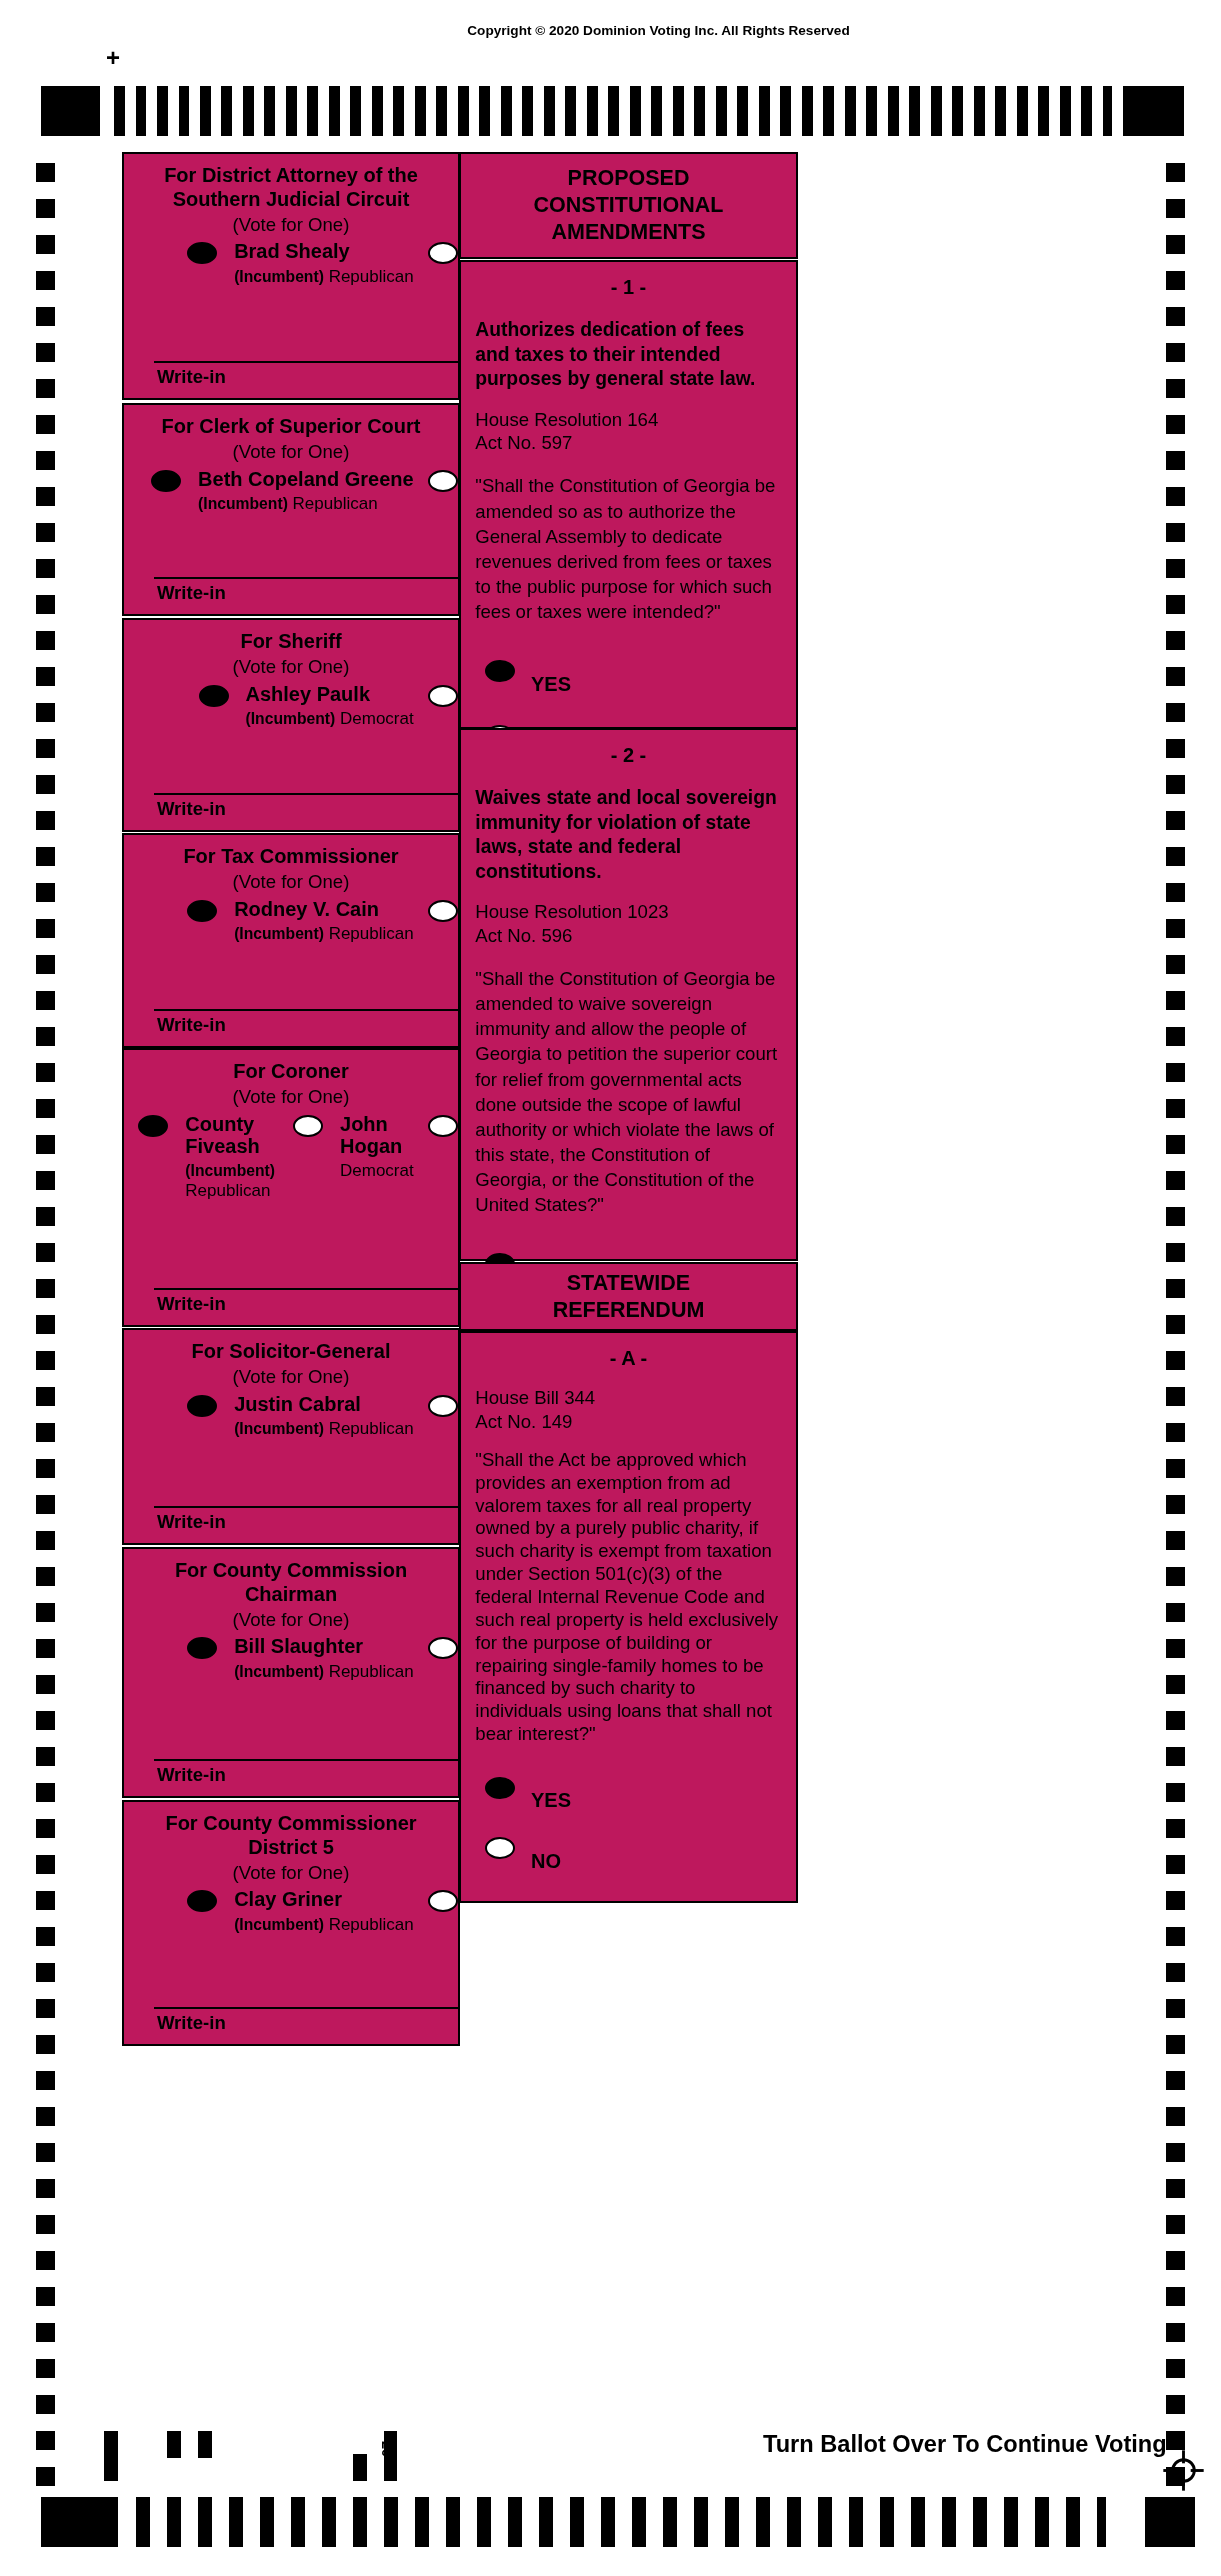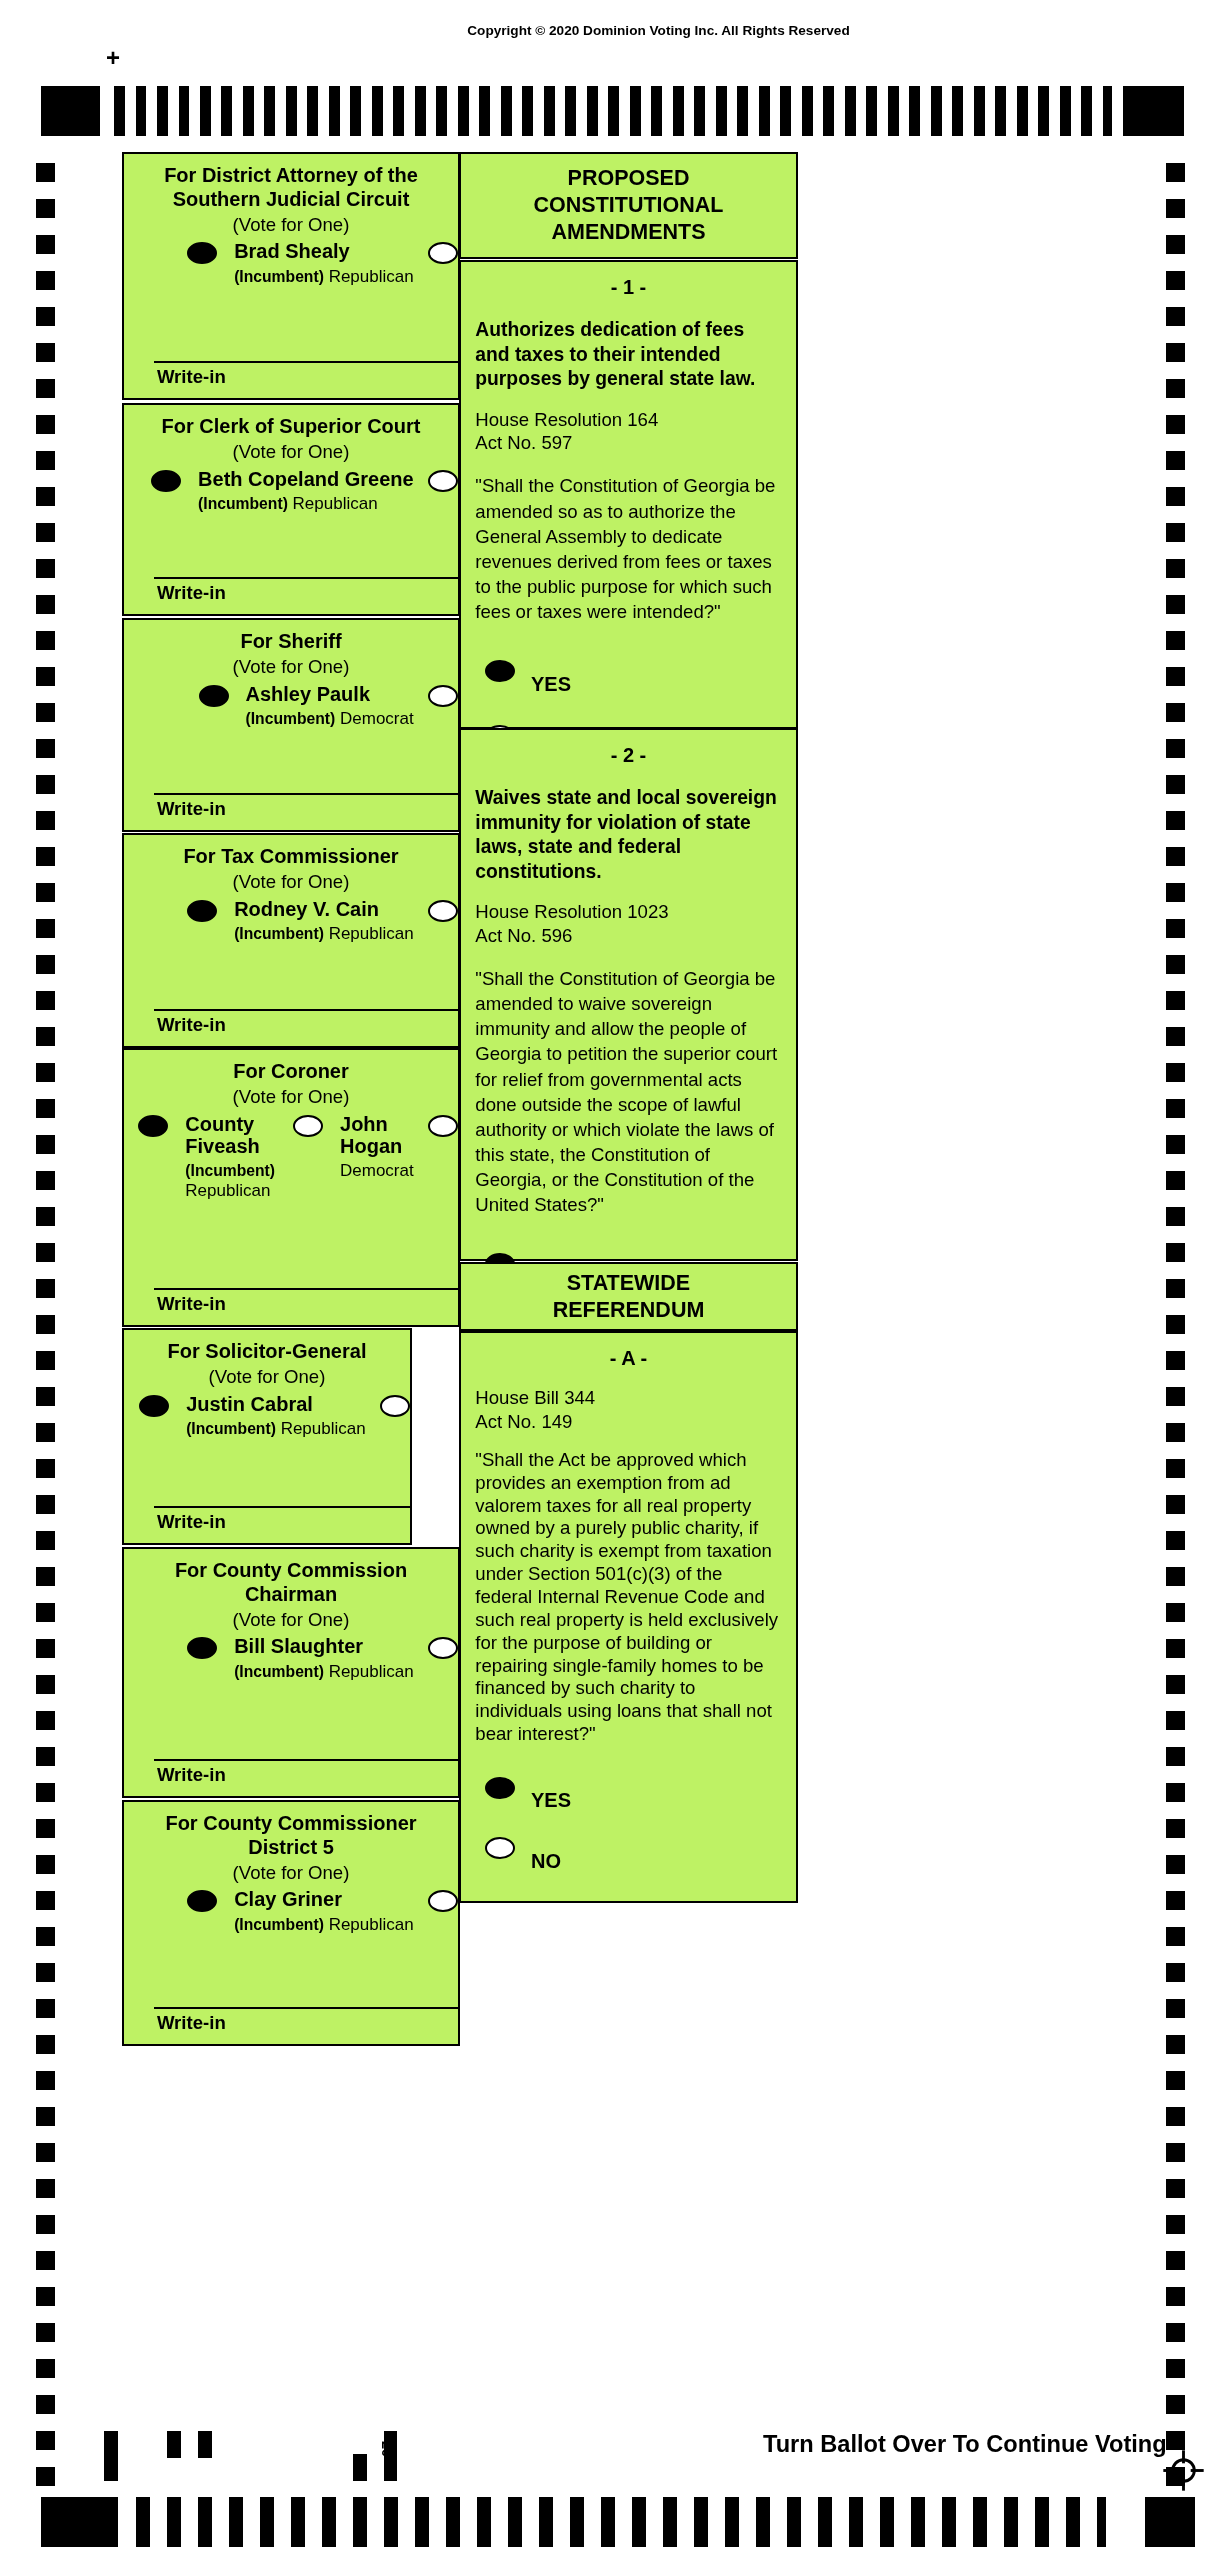--- a/index.html
+++ b/index.html
@@ -12,21 +12,21 @@
 
   
   .bars-h { position:absolute; background:repeating-linear-gradient(90deg,#000 0 10.7px,#fff 10.7px 21.5px); }
   .bars-h2 { position:absolute; background:repeating-linear-gradient(90deg,#000 0 14.3px,#fff 14.3px 31px); }
   .bars-v { position:absolute; background:repeating-linear-gradient(180deg,#000 0 18.6px,#fff 18.6px 36px); }
 
   #copyright { position:absolute; top:23px; left:0; width:1221px; text-align:center;
     font-size:13.6px; font-weight:bold;padding-left:48px; }
   #plus-mark { position:absolute; left:106px; top:44px; font-size:24px; font-weight:bold; }
 
-  .box { position:absolute; border:2.1px solid #000; box-sizing:border-box; background:#bef264; }
+  .box { position:absolute; border:2.1px solid #000; box-sizing:border-box; background:#be185d; }
 
   
   .contest { display:flex; flex-direction:column; }
   .c-title { text-align:center; font-weight:bold; font-size:20px; line-height:1.18; padding:10px 17px 0; }
   .c-vote  { text-align:center; font-size:18.6px; margin-top:2.9px; }
   .cands { flex:1; display:flex; flex-direction:row; justify-content:flex-end; padding:4.3px 0; }
   .cand  { display:flex; align-items:flex-start; margin-left:14.3px; }
   .oval { width:30px; height:22px; border:2.1px solid #000; border-radius:50%; flex:none;
           margin-top:2.1px; background:#fff; box-sizing:border-box; }
   .oval.filled { background:#000; }
@@ -162,21 +162,21 @@
           <div class="cand-party"><span class="inc"></span> <span>Democrat</span></div>
         </div>
       </div>
       <div class="cand">
         <div class="oval"></div>
       </div>
     </div>
     <div class="writein"><span>Write-in</span></div>
   </div>
 
-  <div class="box contest" style="left:122px;top:1328px;width:290px;height:217px">
+  <div class="box contest" style="left:122px;top:1328px;width:338px;height:217px">
     <div class="c-title">For Solicitor-General</div>
     <div class="c-vote">(Vote for One)</div>
     <div class="cands">
       <div class="cand">
         <div class="oval filled"></div>
         <div class="cand-body">
           <div class="cand-name">Justin Cabral</div>
           <div class="cand-party"><span class="inc">(Incumbent)</span> <span>Republican</span></div>
         </div>
       </div>

